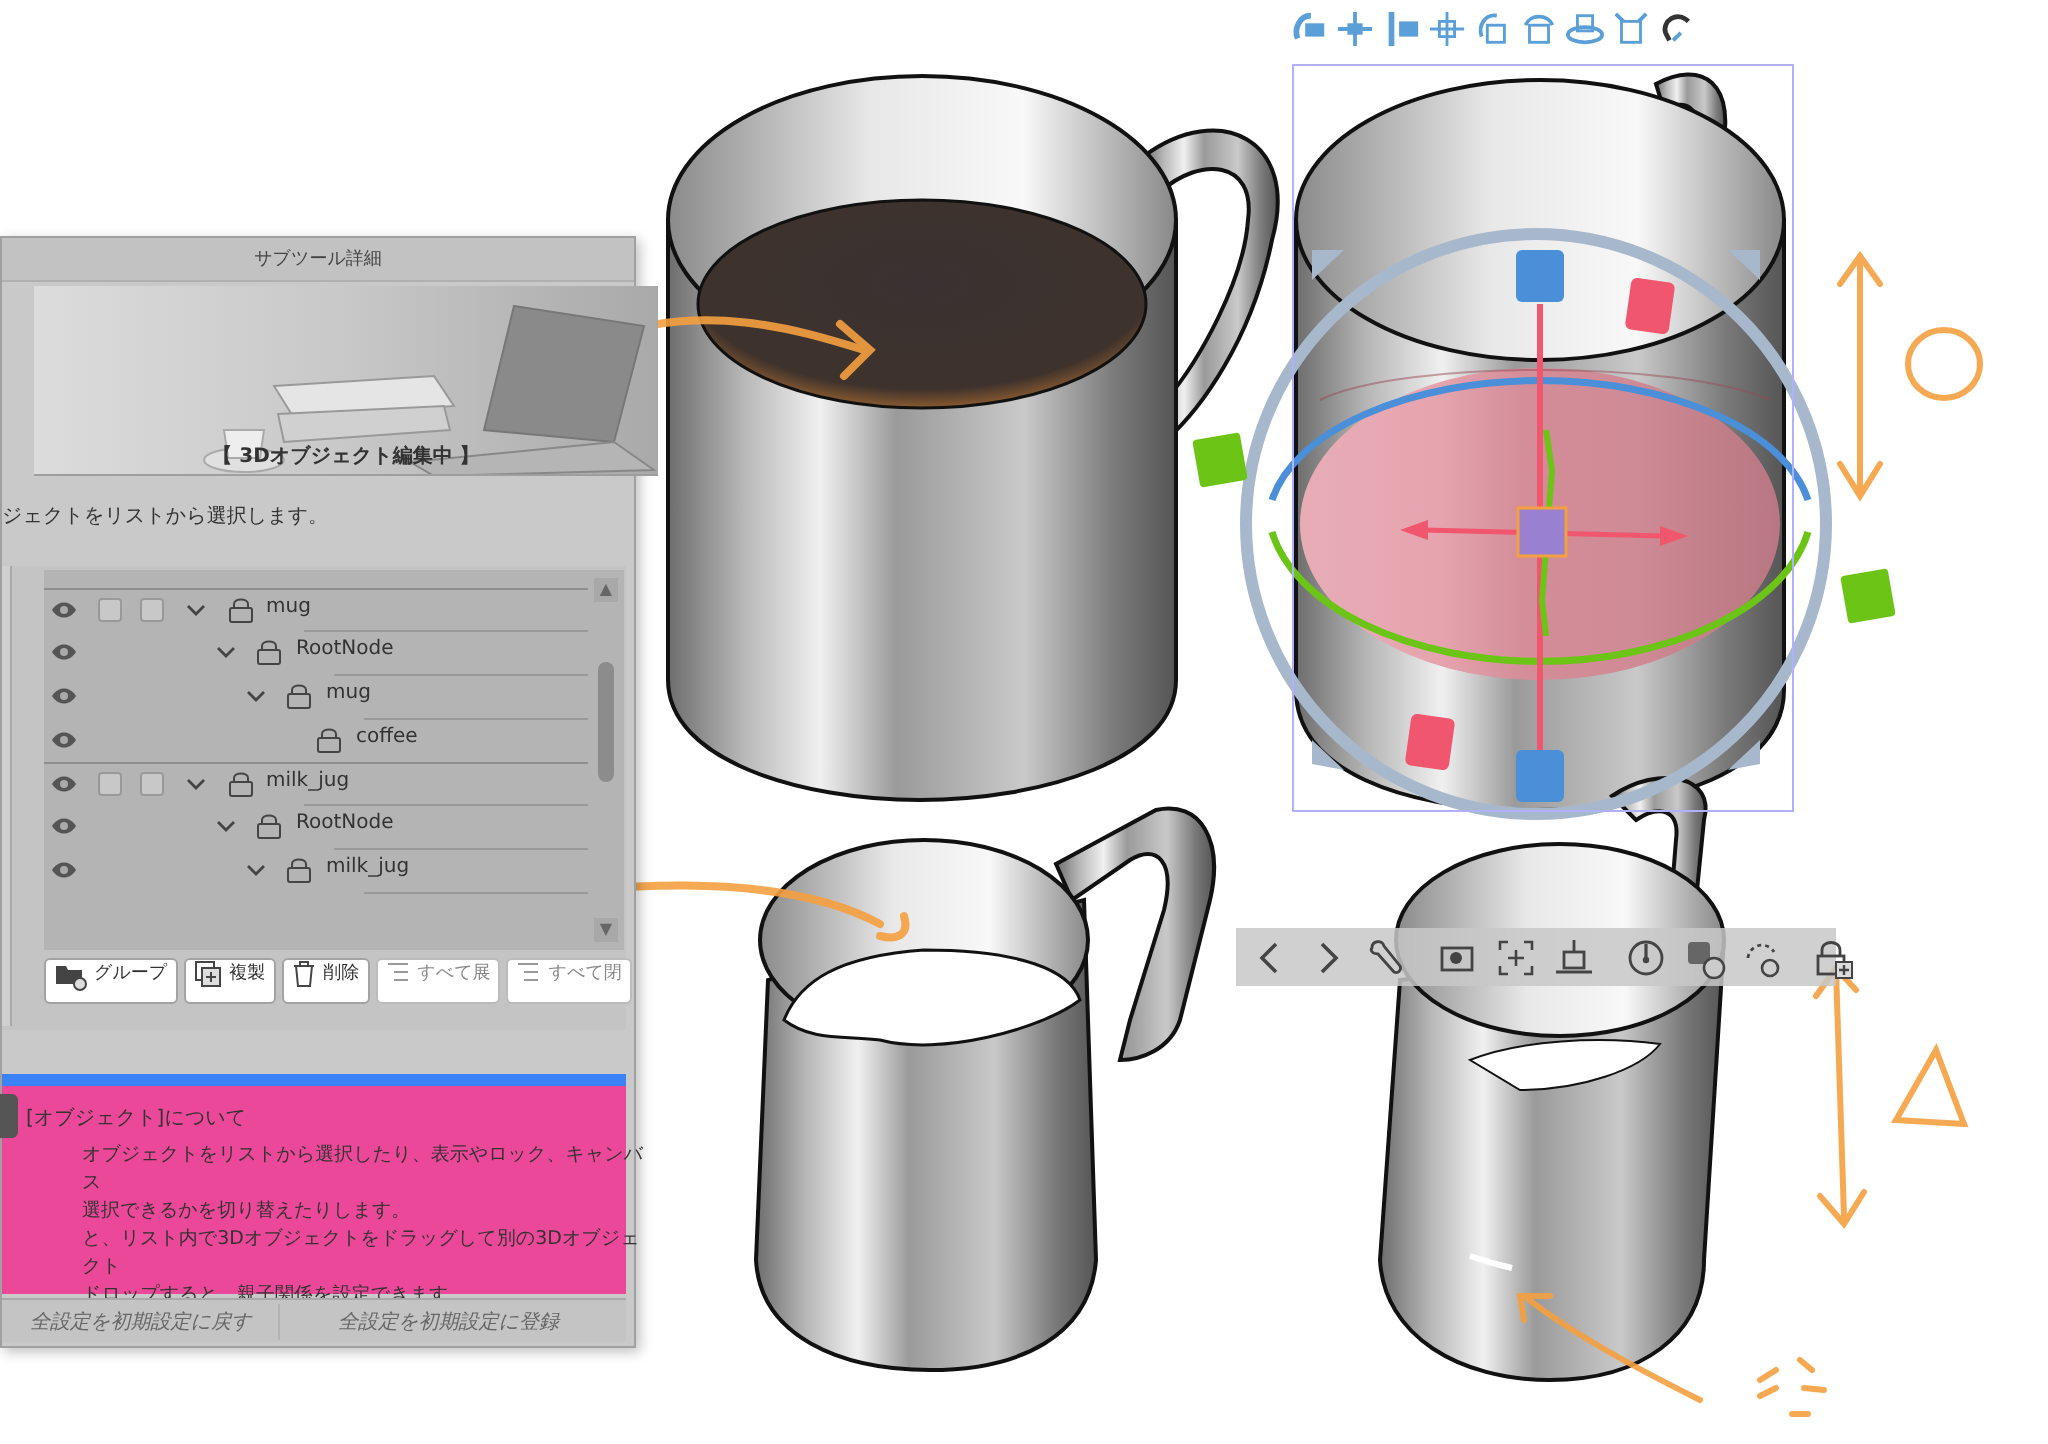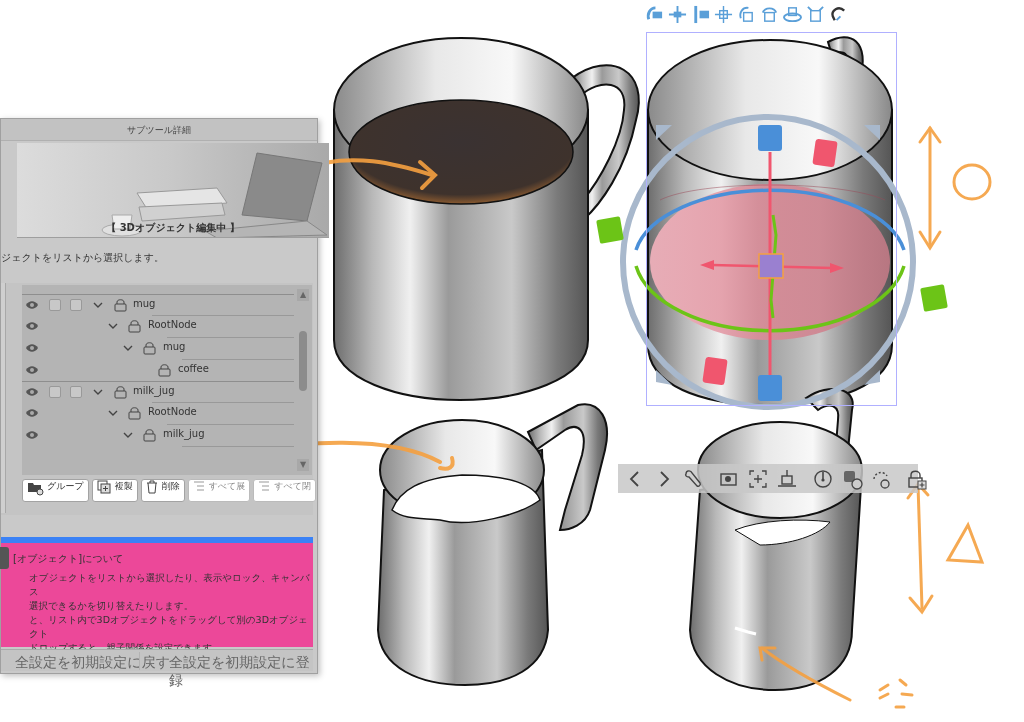--- a/index.html
+++ b/index.html
@@ -29,22 +29,22 @@
   #btnbar { position: absolute; left: 21px; top: 196px; display: flex; gap: 3px; }
   .tbtn { height: 23px; border: 1px solid #a3a3a3; background: #ffffff; border-radius: 3px; font-size: 9px; color: #333; display: flex; align-items: flex-start; padding: 0 4px; gap: 4px; white-space: nowrap; }
   .tbtn.dim { color: #888; border-color: #bbb; }
   #attach-row { position: absolute; left: 0; top: 392px; width: 312px; height: 24px; font-size: 10px; }
   #attach-label { position: absolute; left: 20px; top: 5px; color: #888; }
   #origin-select { position: absolute; left: 130px; top: 5px; width: 180px; color: #444; }
   #origin-select .chev2 { position: absolute; right: 4px; top: -1px; font-size: 11px; color: #555; }
   #about { position: absolute; left: 0; top: 418px; width: 312px; height: 110px; background: #ec4899; border-top: 6px solid #3b82f6; }
   #about-icon { position: absolute; left: -4px; top: 4px; width: 12px; height: 22px; background: #555; border-radius: 3px; }
   #about-title { position: absolute; left: 12px; top: 9px; font-size: 10px; color: #333; }
-  #about-body { position: absolute; left: 0; top: 28px; width: 312px; font-size: 9.5px; line-height: 14px; color: #333; padding-left: 28px; }
-  #footer { position: absolute; left: 0; top: 530px; width: 312px; height: 22px; background: #c4c4c4; border-top: 1px solid #aaa; font-size: 14px; color: #666; }
+  #about-body { position: absolute; left: 12px; top: 28px; width: 312px; font-size: 9.5px; line-height: 14px; color: #333; padding-left: 28px; }
+  #footer { position: absolute; left: 0; top: 530px; width: 312px; height: 22px; background: #c4c4c4; border-top: 1px solid #aaa; font-size: 10px; color: #666; font-style: italic; }
   #reset-btn { position: absolute; left: 14px; top: 4px; }
   #register-btn { position: absolute; left: 168px; top: 4px; }
   #footer-div { position: absolute; left: 138px; top: 2px; width: 1px; height: 18px; background: #b3b3b3; }
 
   
   #gizmo-bar { position: absolute; left: 645px; top: 5px; display: flex; gap: 4px; }
   .gicon { width: 19px; height: 19px; }
 
   
   #float-bar { position: absolute; left: 618px; top: 464px; width: 300px; height: 29px; background: rgba(200,200,200,0.85); display: flex; align-items: center; padding-left: 6px; }

